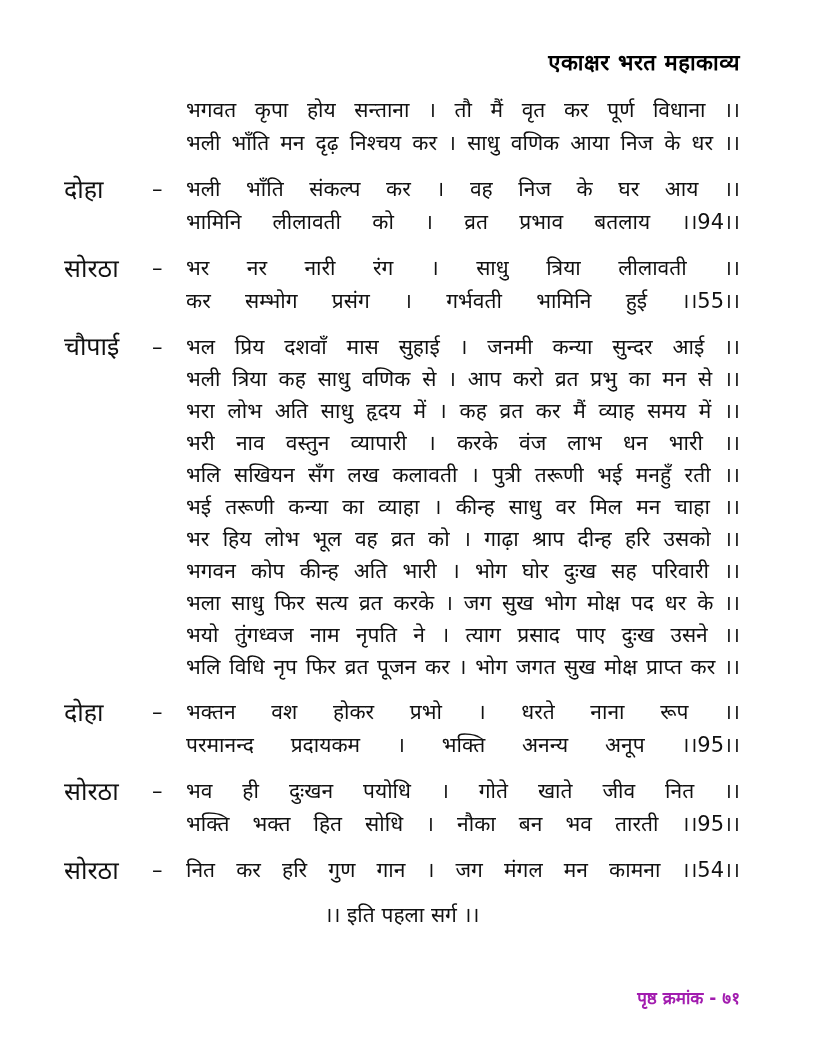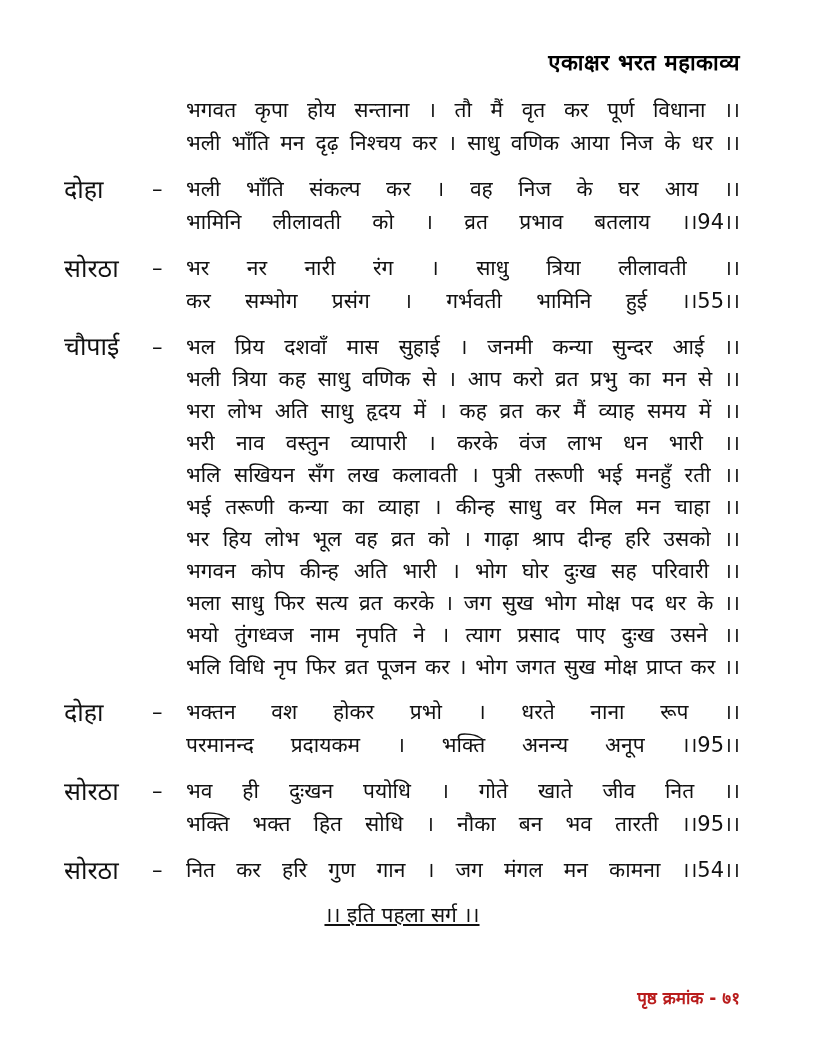--- a/index.html
+++ b/index.html
@@ -58,29 +58,28 @@
   }
   .stanza-large .verse-line,
   .stanza-large .stanza-label,
   .stanza-large .stanza-dash {
     line-height: 32px;
   }
   .closing-line {
     text-align: center;
     font-size: 21px;
     line-height: 30px;
-    text-decoration: underline;
   }
   .footer {
     position: absolute;
     top: 986px;
     right: 76px;
     font-size: 17px;
     font-weight: 600;
-    color: #b91c1c;
+    color: #a21caf;
   }
 </style>
 </head>
 <body>
 
 <div class="page">
 
   <div class="header-title">एकाक्षर भरत महाकाव्य</div>
 
   <div class="stanza">

